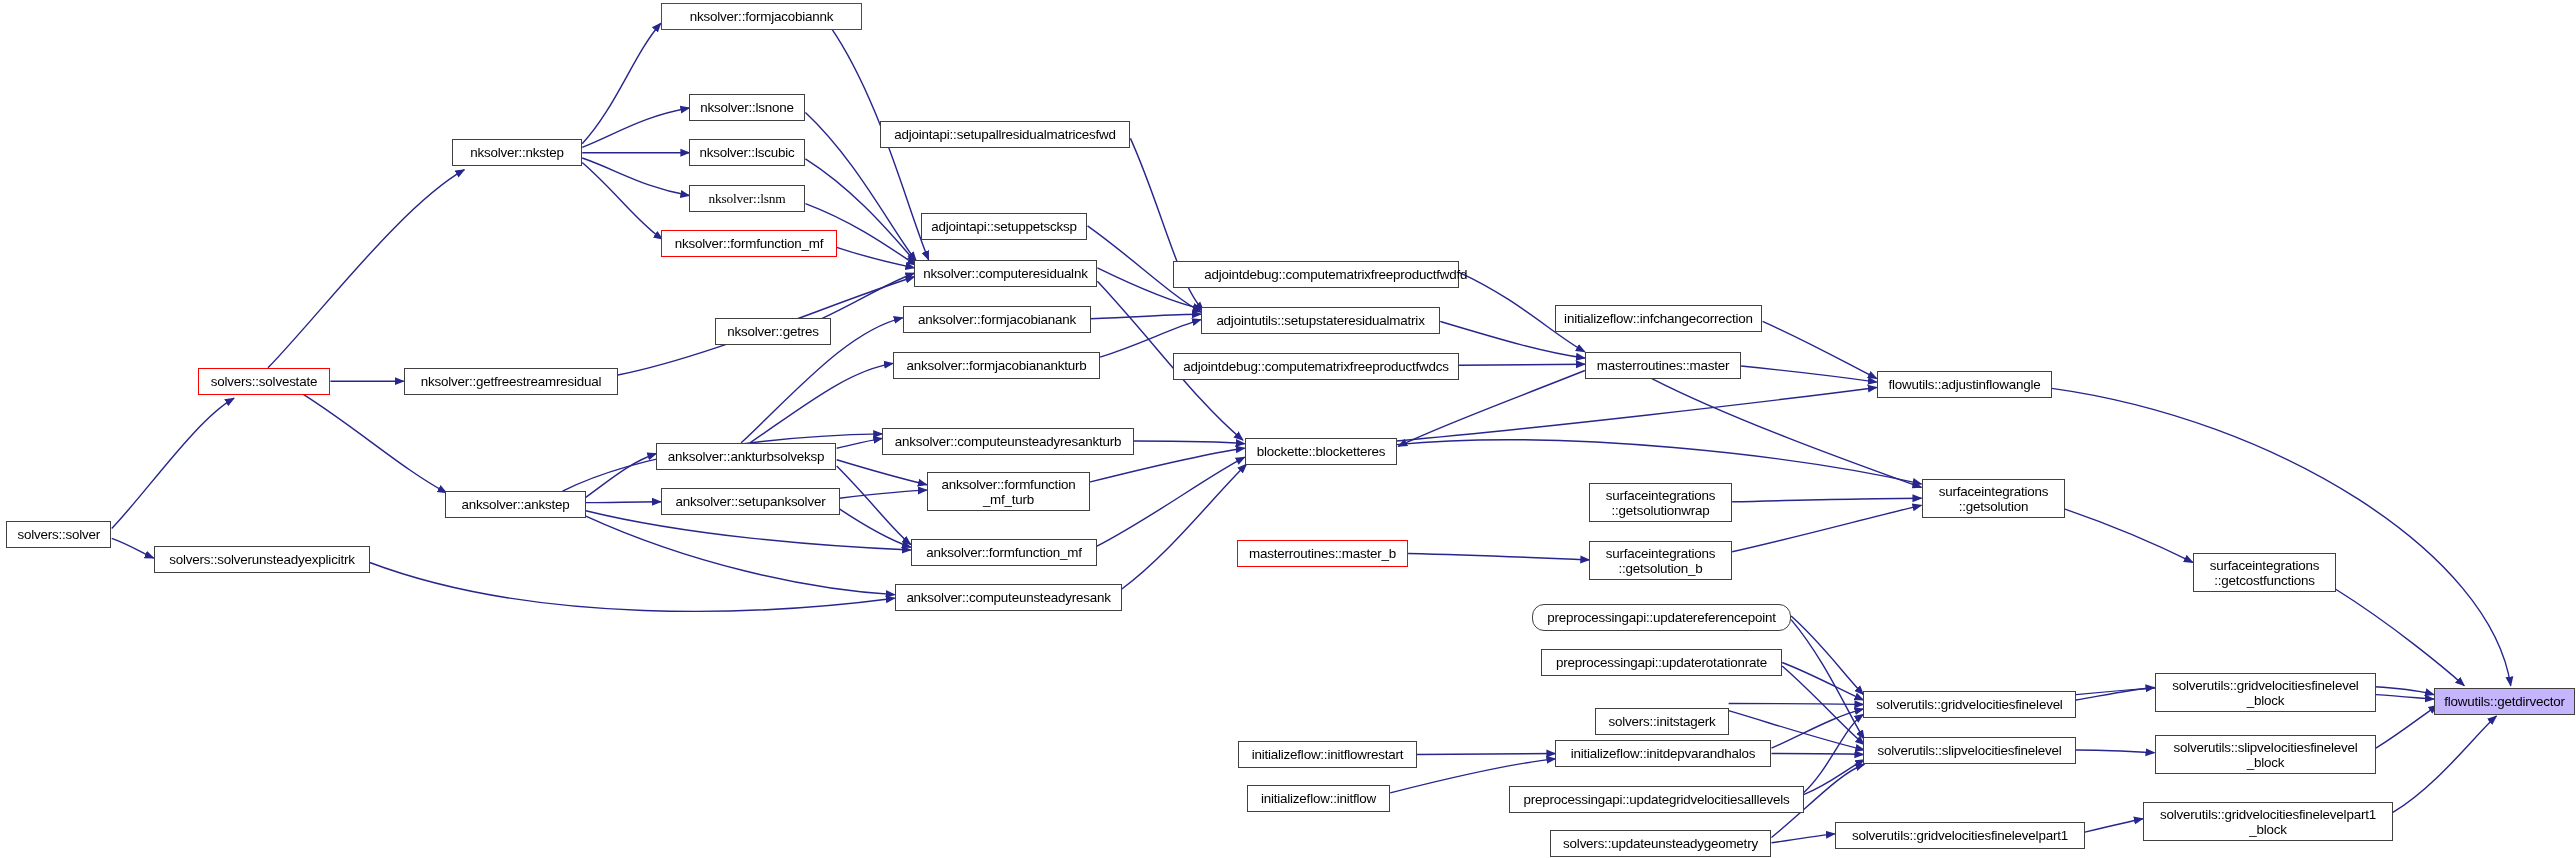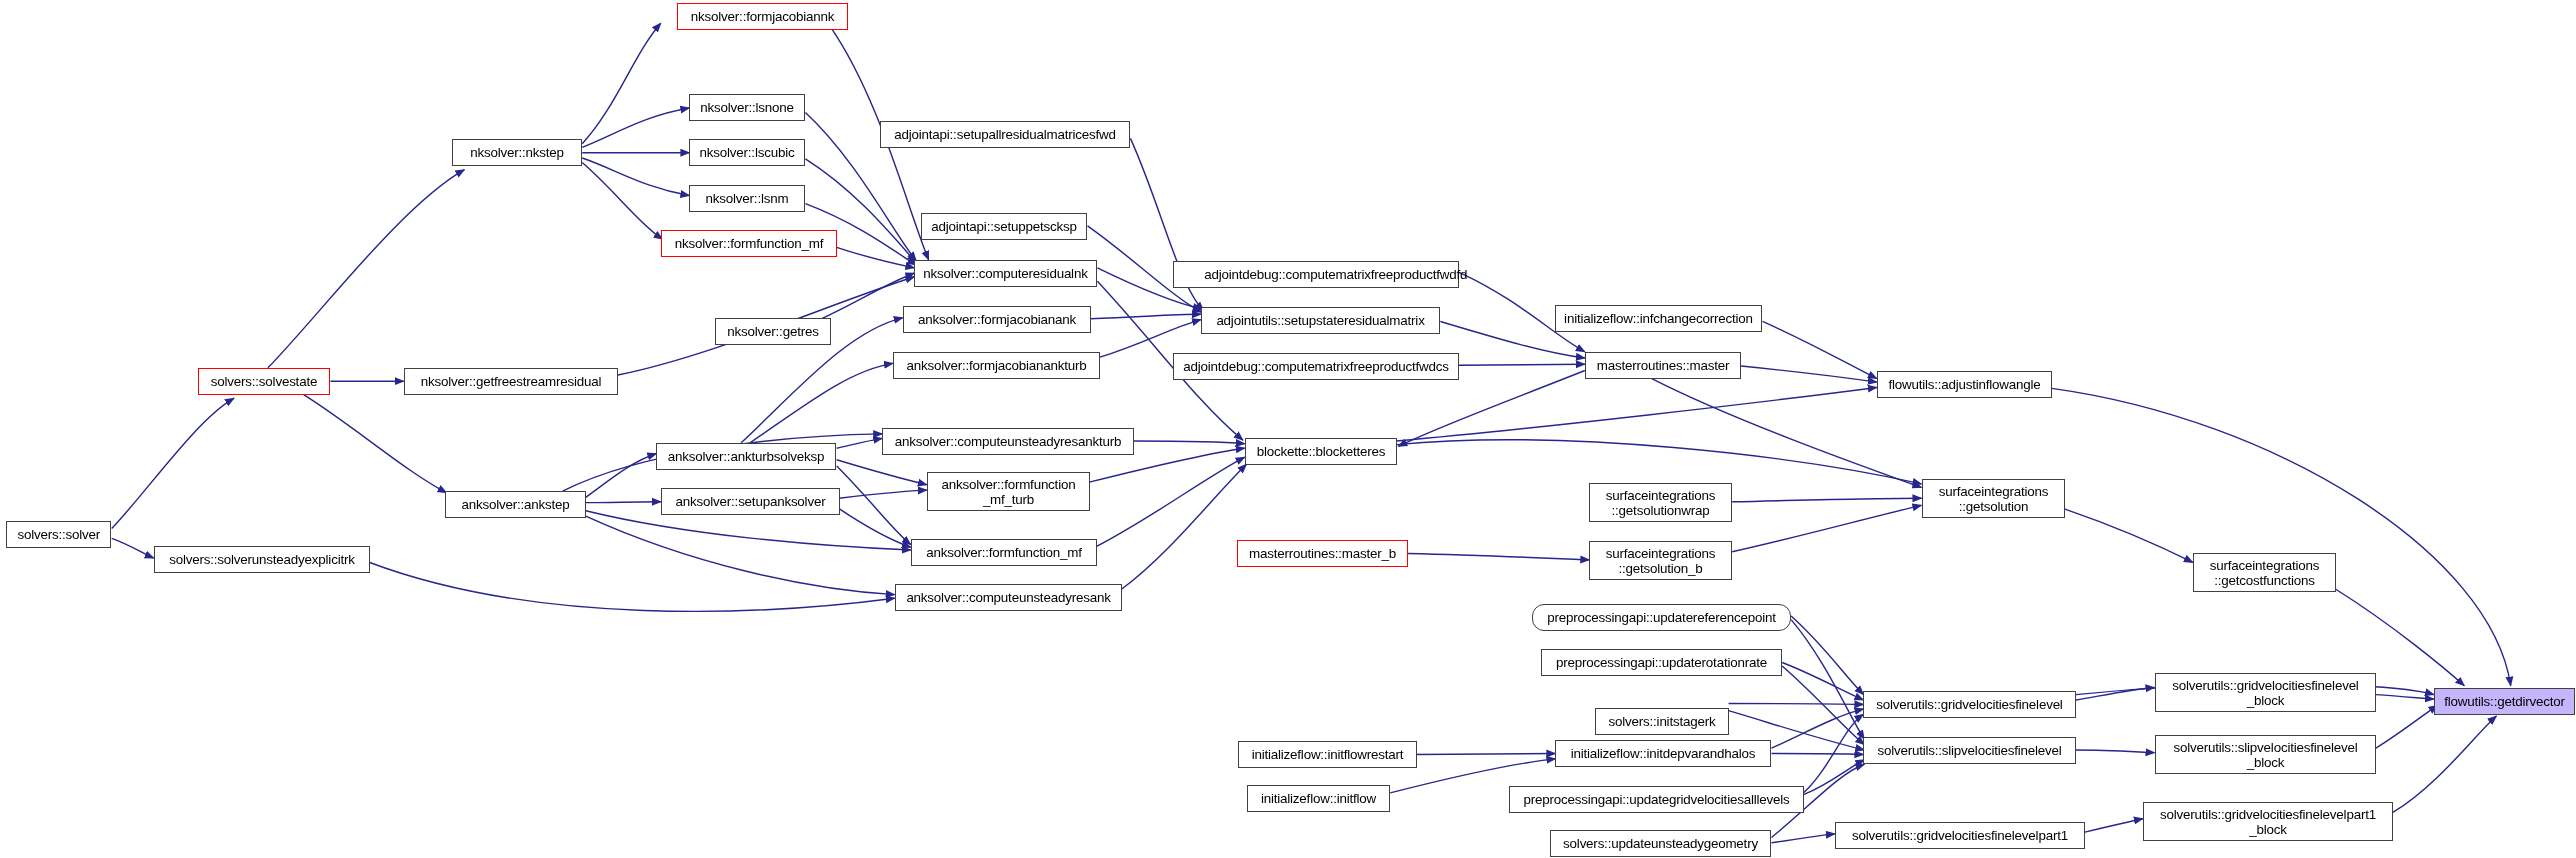--- a/index.html
+++ b/index.html
@@ -131,24 +131,24 @@
         <path d="M 2325 784 C 2360 778 2390 772 2413 770" fill="none" stroke="#26268c" stroke-width="1.6" marker-end="url(#arrow)"></path>
         <path d="M 2325 840 C 2360 840 2390 842 2413 843" fill="none" stroke="#26268c" stroke-width="1.6" marker-end="url(#arrow)"></path>
         <path d="M 2335 932 C 2360 926 2385 920 2400 917" fill="none" stroke="#26268c" stroke-width="1.6" marker-end="url(#arrow)"></path>
         <path d="M 2661 778 C 2690 780 2712 782 2726 783" fill="none" stroke="#26268c" stroke-width="1.6" marker-end="url(#arrow)"></path>
         <path d="M 2661 838 C 2690 820 2715 800 2730 790" fill="none" stroke="#26268c" stroke-width="1.6" marker-end="url(#arrow)"></path>
         <path d="M 2680 910 C 2730 880 2775 820 2796 802" fill="none" stroke="#26268c" stroke-width="1.6" marker-end="url(#arrow)"></path>
         <path d="M 2325 778 C 2500 760 2680 765 2726 778" fill="none" stroke="#26268c" stroke-width="1.6" marker-end="url(#arrow)"></path>
       </g>
   </svg>
   <div id="node-layer">
-      <div class="node red" style="left: 661px; top: 2.7px; width: 171px; height: 27px; margin-left: 16px;">nksolver::formjacobiannk</div>
+      <div class="node red" style="left: 661px; top: 2.7px; width: 201px; height: 27px;">nksolver::formjacobiannk</div>
       <div class="node" style="left: 689px; top: 94px; width: 116px; height: 27px;">nksolver::lsnone</div>
       <div class="node" style="left: 689px; top: 139px; width: 116px; height: 27px;">nksolver::lscubic</div>
-      <div class="node" style="left: 689px; top: 185px; width: 116px; height: 27px;">nksolver::lsnm</div>
+      <div class="node" style="left: 689px; top: 185px; width: 116px; height: 27px; font-family: Liberation Serif, serif;">nksolver::lsnm</div>
       <div class="node red" style="left: 661px; top: 230px; width: 176px; height: 27px;">nksolver::formfunction_mf</div>
       <div class="node" style="left: 452px; top: 139px; width: 130px; height: 27px;">nksolver::nkstep</div>
       <div class="node" style="left: 880px; top: 121px; width: 250px; height: 27px;">adjointapi::setupallresidualmatricesfwd</div>
       <div class="node" style="left: 921px; top: 213px; width: 166px; height: 27px;">adjointapi::setuppetscksp</div>
       <div class="node" style="left: 914px; top: 260px; width: 183px; height: 27px;">nksolver::computeresidualnk</div>
       <div class="node" style="left: 1173px; top: 261px; width: 286px; height: 27px; padding-left: 44px;">adjointdebug::computematrixfreeproductfwdfd</div>
       <div class="node" style="left: 1201px; top: 307px; width: 239px; height: 27px;">adjointutils::setupstateresidualmatrix</div>
       <div class="node" style="left: 1173px; top: 353px; width: 286px; height: 27px;">adjointdebug::computematrixfreeproductfwdcs</div>
       <div class="node" style="left: 715px; top: 318px; width: 116px; height: 27px;">nksolver::getres</div>
       <div class="node" style="left: 903px; top: 306px; width: 188px; height: 27px;">anksolver::formjacobianank</div>

